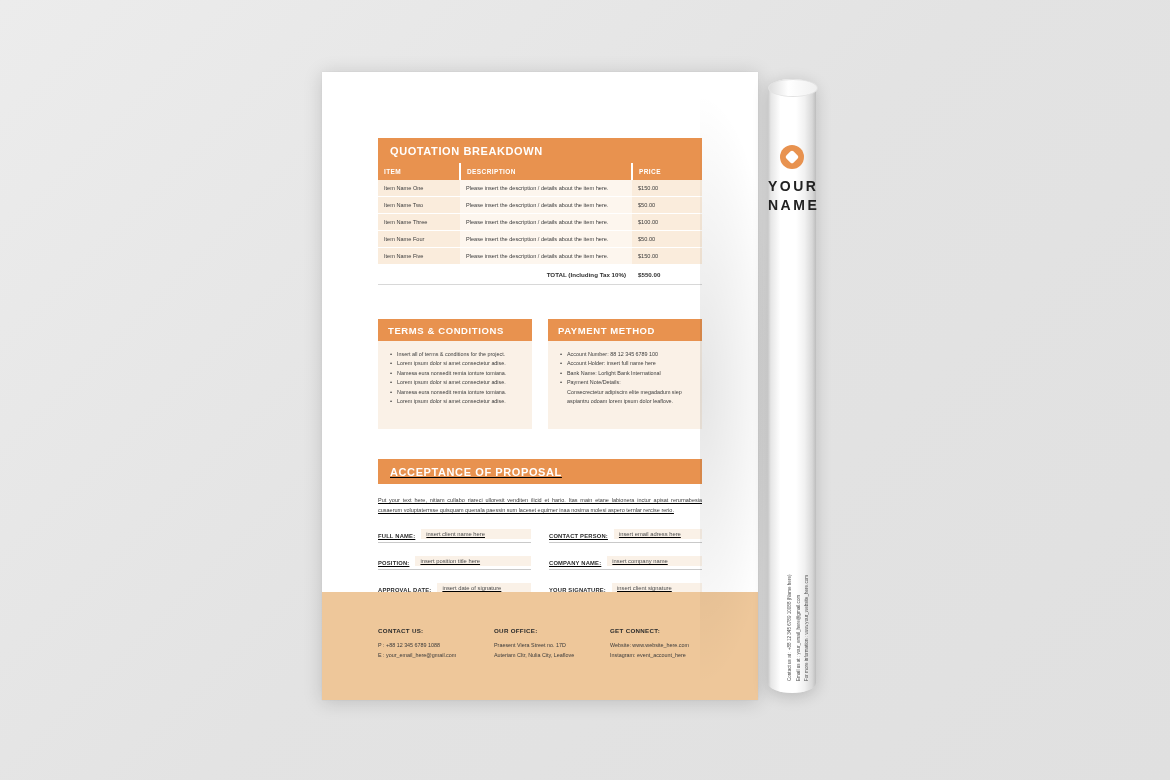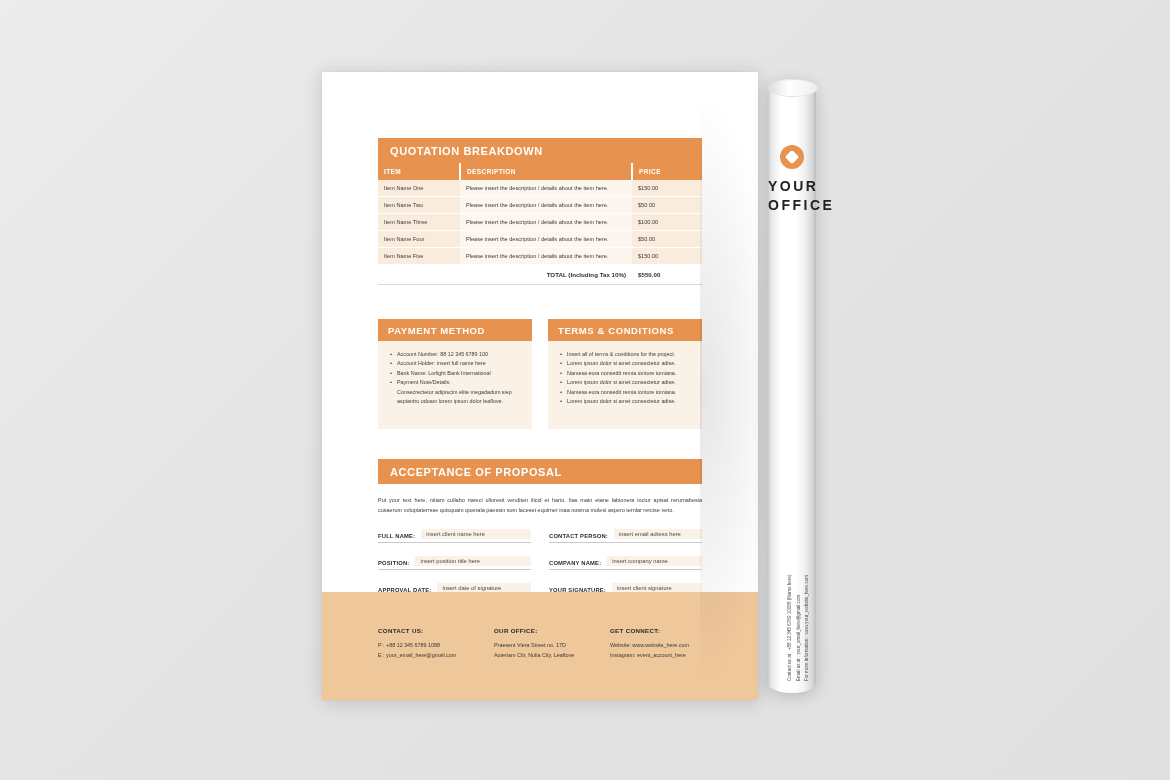--- a/index.html
+++ b/index.html
@@ -95,21 +95,21 @@
     content: "•";
     position: absolute;
     left: 0; top: -1px;
     font-size: 6px;
     color: #3d3d3d;
   }
   .boxbody li.cont { padding-left: 7px; }
   .boxbody li.cont::before { content: ""; }
 
   
-  .accept { margin-top: 30px; }
+  .accept { margin-top: 30px; text-decoration: underline; }
   .accept-para {
     font-size: 5.5px;
     line-height: 1.85;
     color: #3a3a3a;
     margin-top: 11px;
     text-align: justify;
   }
   .fields {
     display: flex;
     gap: 18px;
@@ -274,46 +274,46 @@
           <td class="c3">$150.00</td>
         </tr>
         <tr class="total">
           <td class="lbl" colspan="2">TOTAL  (Including Tax 10%)</td>
           <td>$550.00</td>
         </tr>
       </tbody>
     </table>
 
     <div class="cols">
+      <div class="col">
+        <div class="bar small">TERMS &amp; CONDITIONS</div>
+        <div class="boxbody">
+          <ul>
+            <li>Insert all of terms &amp; conditions for the project.</li>
+            <li>Lorem ipsum dolor si amet consectetur adise.</li>
+            <li>Namesa eura nonsedit remia ionture tomiana.</li>
+            <li>Lorem ipsum dolor si amet consectetur adise.</li>
+            <li>Namesa eura nonsedit remia ionture tomiana.</li>
+            <li>Lorem ipsum dolor si amet consectetur adise.</li>
+          </ul>
+        </div>
+      </div>
       <div class="col">
         <div class="bar small">PAYMENT METHOD</div>
         <div class="boxbody">
           <ul>
             <li>Account Number:  88 12 345 6789 100</li>
             <li>Account Holder:  insert full name here</li>
             <li>Bank Name:  Lorlight Bank International</li>
             <li>Payment Note/Details:</li>
             <li class="cont">Consecrectetur adipiscim elite megadadum siep</li>
             <li class="cont">aspiantru odoam lorem ipsum dolor leaflove.</li>
           </ul>
         </div>
       </div>
-      <div class="col">
-        <div class="bar small">TERMS &amp; CONDITIONS</div>
-        <div class="boxbody">
-          <ul>
-            <li>Insert all of terms &amp; conditions for the project.</li>
-            <li>Lorem ipsum dolor si amet consectetur adise.</li>
-            <li>Namesa eura nonsedit remia ionture tomiana.</li>
-            <li>Lorem ipsum dolor si amet consectetur adise.</li>
-            <li>Namesa eura nonsedit remia ionture tomiana.</li>
-            <li>Lorem ipsum dolor si amet consectetur adise.</li>
-          </ul>
-        </div>
-      </div>
     </div>
 
     <div class="accept">
       <div class="bar">ACCEPTANCE OF PROPOSAL</div>
       <div class="accept-para">Put your text here, nitiam cullabo riareci ulloresit venditen ilicid et hario. Itas main etane labionera inctur apisat rerurnabesia cusaerum voluptaterrsse quisquam quenala paessin sum laceset equirner inaa nosima molesi aspero ternlar rercise rerio.</div>
 
       <div class="fields">
         <div class="fcol">
           <div class="frow">
             <span class="flabel">FULL NAME:</span>
@@ -368,20 +368,20 @@
 </div>
 
 <div class="roll-shadow"></div>
 
 <div class="roll">
   <div class="roll-logo">
       <span></span>
     </div>
   <div class="roll-brand">
     <div>YOUR</div>
-    <div>OFFICE</div>
+    <div>NAME</div>
   </div>
   <div class="roll-meta">
     <div>Contact us at : +88 12 345 6789 10088 (Name here)</div>
     <div>Email us at : your_email_here@gmail.com</div>
     <div>For more information : www.your_website_here.com</div>
   </div>
 </div>
 
 </body></html>

